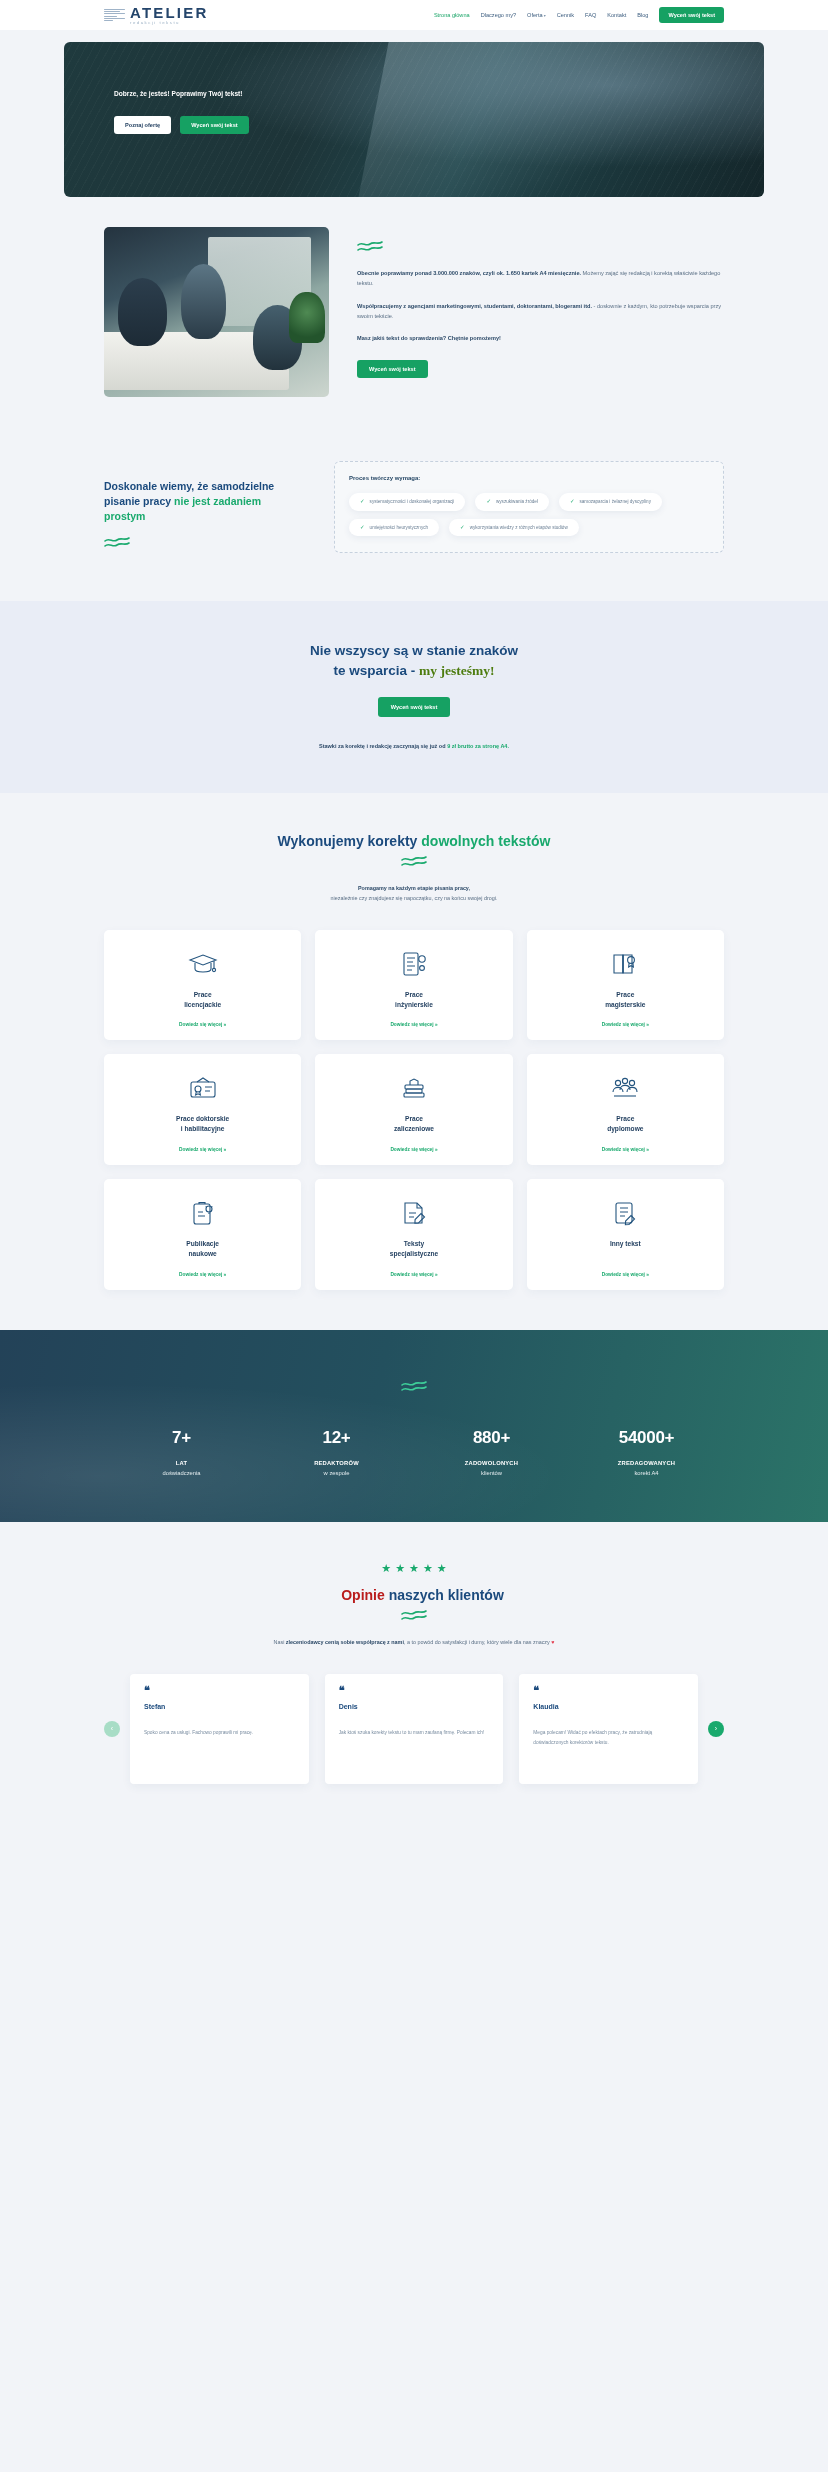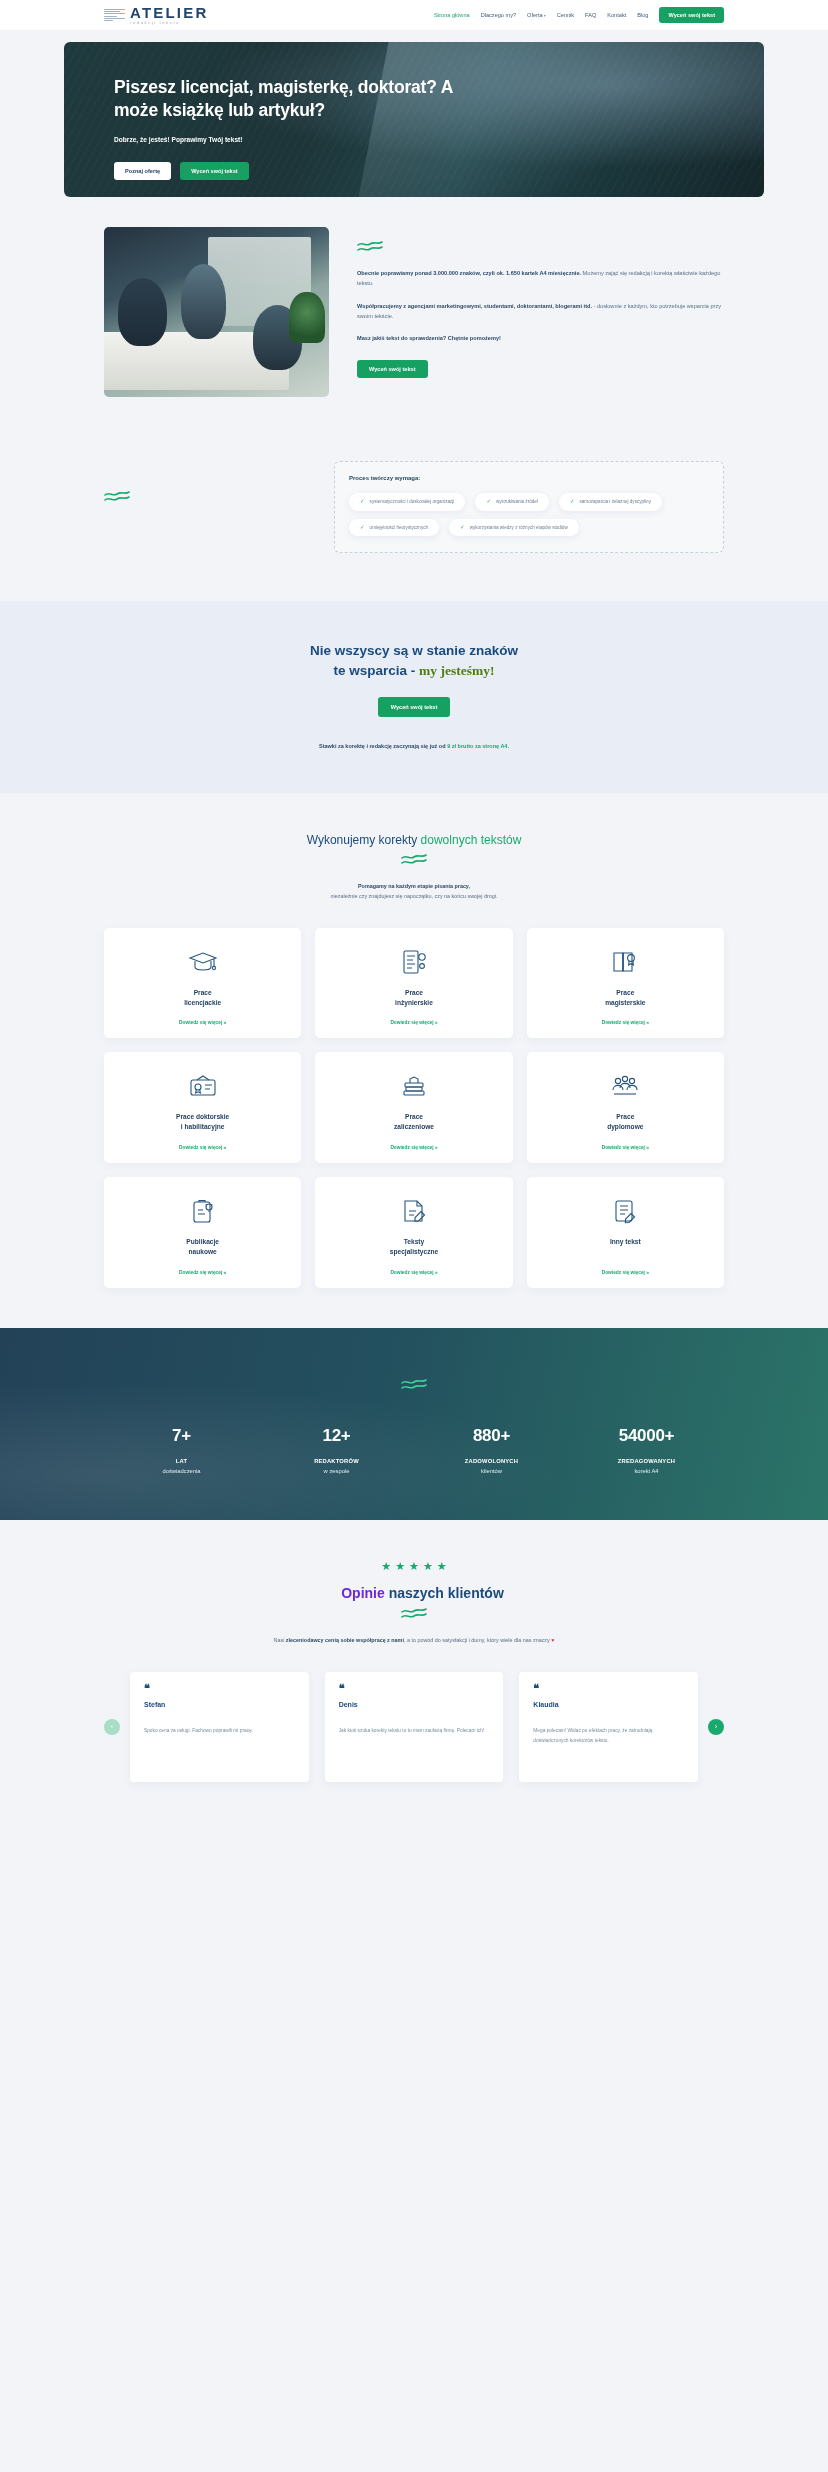--- a/index.html
+++ b/index.html
@@ -164,21 +164,21 @@
   .band .h2c { text-align: center; font-size: 13.5px; font-weight: 700; line-height: 1.45; color: #1b4a7d; }
   .band .h2c .accent { color: #4d7c0f; font-family: Liberation Serif, serif; }
   .band-btn { display: flex; justify-content: center; margin-top: 17px; }
   .band-btn .btn { padding: 7px 13px; }
   .band-note { text-align: center; font-size: 5.5px; font-weight: 700; color: #2d4a68; margin-top: 26px; }
   .band-note .accent { color: #19a96d; }
 
   
   .services { padding: 40px 0 40px; }
   .center { text-align: center; }
-  .services .h2c { font-size: 12px; font-weight: 400; color: #1b4a7d; }
+  .services .h2c { font-size: 14px; font-weight: 700; color: #1b4a7d; }
   .services .h2c .accent { color: #19a96d; }
   .squiggle-center { display: flex; justify-content: center; margin-top: 7px; }
   .services-sub { margin-top: 16px; font-size: 5.4px; color: #5a6f85; line-height: 1.9; }
   .services-sub b { color: #2d4a68; font-weight: 700; }
   .grid {
     display: grid; grid-template-columns: repeat(3, 1fr); gap: 14px;
     margin-top: 26px;
   }
   .card {
     background: #fff; border-radius: 5px; padding: 17px 12px 13px;
@@ -208,21 +208,21 @@
   }
   .stat { text-align: center; }
   .stat .value { font-size: 17px; font-weight: 700; letter-spacing: -.3px; }
   .stat .l1 { margin-top: 12px; font-size: 5.8px; font-weight: 700; letter-spacing: .2px; }
   .stat .l2 { margin-top: 4px; font-size: 5.8px; color: #e3ecef; }
 
   
   .opinions { padding: 40px 0 34px; }
   .stars { display: flex; justify-content: center; gap: 4px; color: #19a96d; font-size: 11px; }
   .opinions .h2c { text-align: center; font-size: 14px; font-weight: 700; color: #1b4a7d; margin-top: 12px; }
-  .opinions .h2c .accent { color: #6d28d9; margin-left: 17px; }
+  .opinions .h2c .accent { color: #b91c1c; margin-left: 17px; }
   .op-sub { text-align: center; margin-top: 16px; font-size: 5.4px; color: #5a6f85; line-height: 1.95; }
   .op-sub b { color: #2d4a68; font-weight: 700; }
   .op-sub .heart { color: #e23b4e; }
   .carousel { display: flex; align-items: center; gap: 10px; margin-top: 26px; }
   .arrow {
     width: 16px; height: 16px; border-radius: 50%; flex: none;
     display: flex; align-items: center; justify-content: center;
     color: #fff; font-size: 7px; cursor: pointer;
   }
   .arrow.prev { background: #a8ddc6; }
@@ -264,21 +264,20 @@
       <a href="#">Kontakt</a>
       <a href="#">Blog</a>
       <button class="btn">Wyceń swój tekst</button>
     </nav>
   </div>
 </header>
 
 <div class="hero-wrap">
   <div class="hero">
     <div class="hero-content">
-      <h1>Piszesz licencjat, magisterkę, doktorat? A może książkę lub artykuł?</h1>
       <div class="hero-sub">Dobrze, że jesteś! Poprawimy Twój tekst!</div>
       <div class="hero-actions">
         <button class="btn btn-outline">Poznaj ofertę</button>
         <button class="btn">Wyceń swój tekst</button>
       </div>
     </div>
   </div>
 </div>
 
 <section class="section">
@@ -305,20 +304,23 @@
         <button class="btn">Wyceń swój tekst</button>
       </div>
     </div>
   </div>
 </section>
 
 <section class="section">
   <div class="wrap process">
     <div class="process-row">
       <div class="process-left">
+        <div class="h3">
+          <span>Doskonale wiemy, że samodzielne pisanie pracy </span><span class="accent">nie jest zadaniem prostym</span>
+        </div>
         <span class="squiggle">
           <svg width="26" height="11" viewBox="0 0 26 11">
               <path d="M1 4c4-4 8 2 12-1s8 1 12-2" stroke="#19a96d" stroke-width="1.6" fill="none" stroke-linecap="round"></path>
               <path d="M1 9c4-4 8 2 12-1s8 1 12-2" stroke="#19a96d" stroke-width="1.6" fill="none" stroke-linecap="round"></path>
             </svg>
         </span>
       </div>
       <div class="process-card">
         <div class="pc-title">Proces twórczy wymaga:</div>
         <div class="pills">

